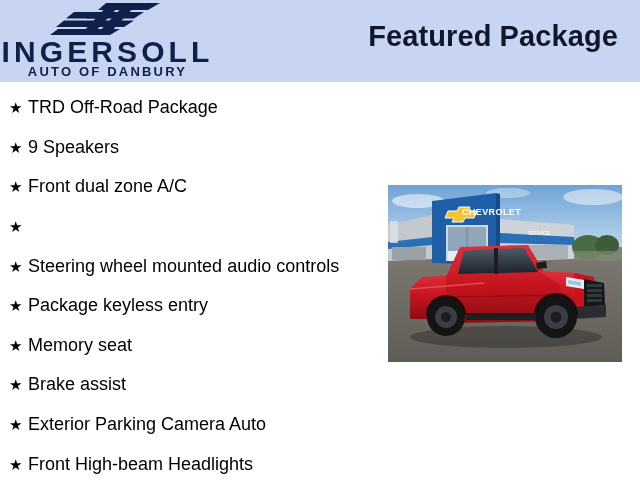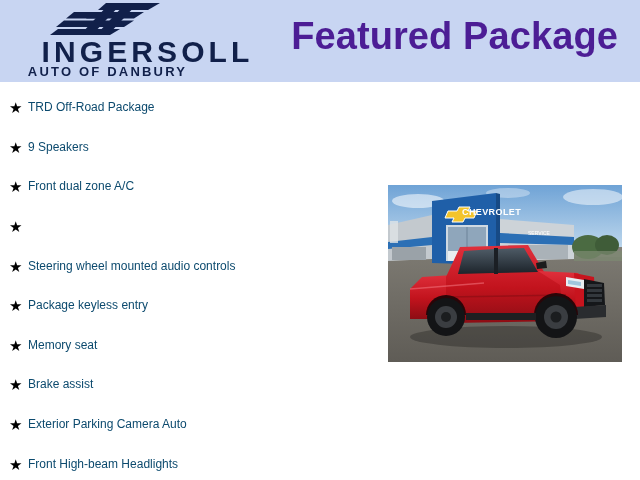--- a/index.html
+++ b/index.html
@@ -47,44 +47,43 @@
     left: 0px;
     top: 38px;
     width: 215px;
     text-align: center;
     font-size: 30px;
     font-weight: bold;
     letter-spacing: 4.1px;
     color: #11204a;
     line-height: 27px;
     white-space: nowrap;
-    margin-left: 40px;
   }
   #logo-subtitle {
     position: absolute;
     left: 0px;
     top: 65px;
     width: 215px;
     text-align: center;
     font-size: 13px;
     font-weight: bold;
     letter-spacing: 2.2px;
     color: #11204a;
     line-height: 13px;
     white-space: nowrap;
   }
 
   
   #header-title {
     position: absolute;
     right: 22px;
     top: 19px;
-    font-size: 38px;
+    font-size: 29px;
     font-weight: bold;
-    color: #4c1d95;
+    color: #0f172a;
     letter-spacing: 0.1px;
     white-space: nowrap;
     line-height: 34px;
   }
 
   
   #feature-list {
     position: absolute;
     left: 0px;
     top: 88px;
@@ -102,22 +101,22 @@
   }
   .feature-bullet {
     font-size: 15px;
     color: #000000;
     line-height: 1;
     width: 19px;
     flex: 0 0 19px;
     display: block;
   }
   .feature-label {
-    font-size: 12px;
-    color: #0c4a6e;
+    font-size: 18px;
+    color: #000000;
     line-height: 19px;
     white-space: nowrap;
   }
 
   
   #vehicle-photo {
     position: absolute;
     left: 388px;
     top: 185px;
     width: 234px;

